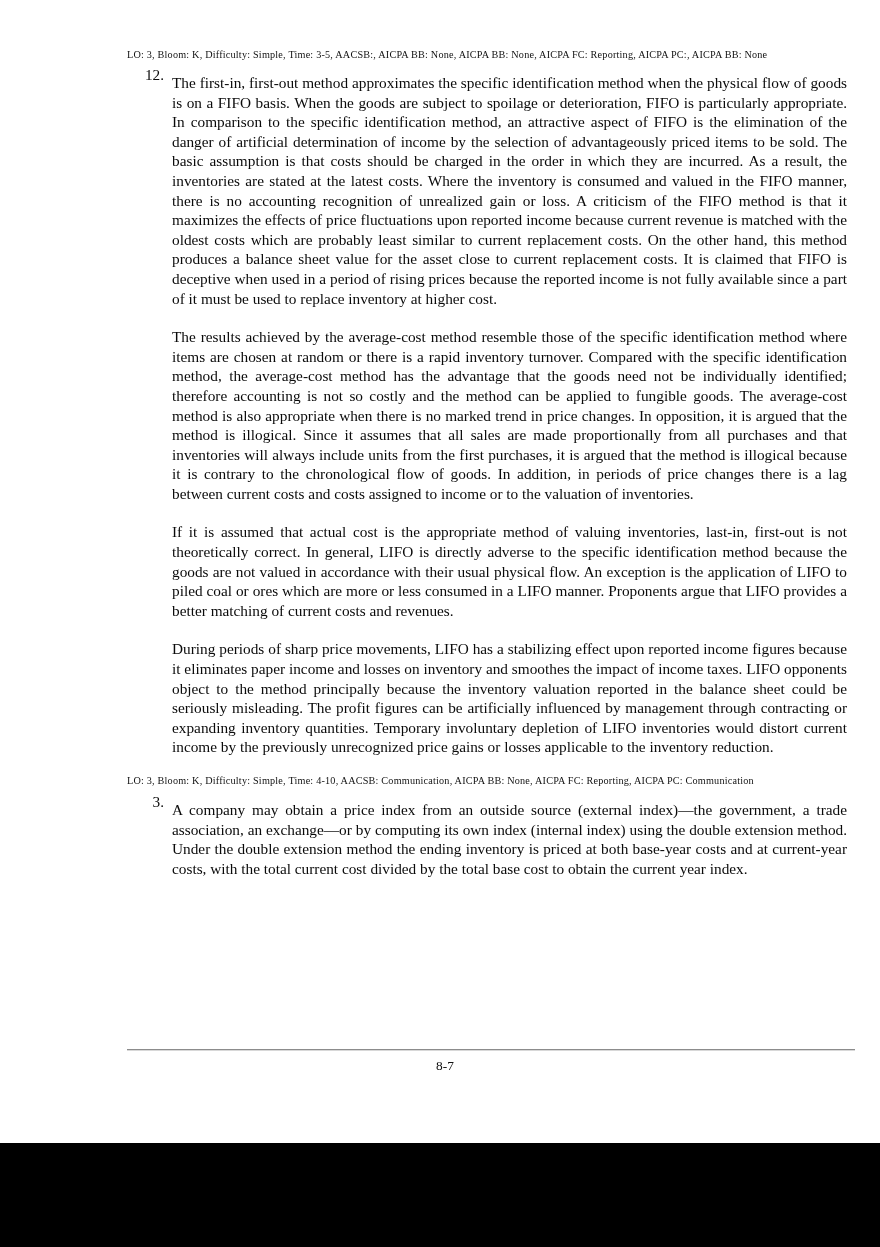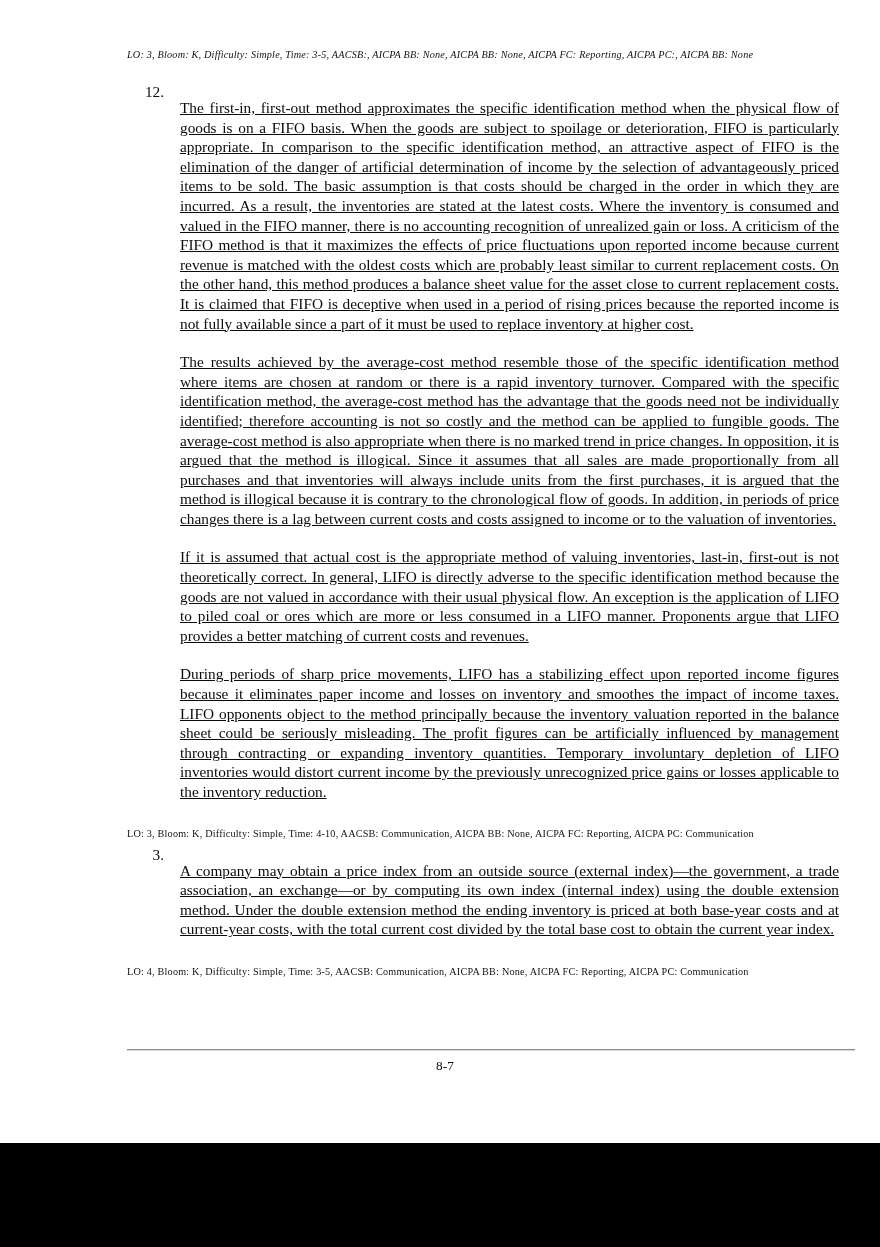--- a/index.html
+++ b/index.html
@@ -32,22 +32,21 @@
   .meta {
     font-family: "Liberation Serif", "DejaVu Serif", serif;
     font-size: 10.2px;
     line-height: 14px;
     color: #111;
     letter-spacing: 0.02em;
     white-space: nowrap;
     margin: 0;
   }
   .meta-top {
-    margin-bottom: 20px;
-    font-style: italic;
+    margin-bottom: 3px;
   }
   .meta-mid {
     margin-top: 9px;
     margin-bottom: 4px;
   }
   .meta-bottom {
     margin-top: 10px;
   }
   .qitem {
     display: flex;
@@ -58,27 +57,26 @@
     flex: 0 0 36px;
     font-size: 15.3px;
     line-height: 19.6px;
     text-align: right;
     padding-left: 1px;
   }
   .qbody {
     flex: 1 1 auto;
   }
   p.para {
-    margin: 16px;
+    margin: 8px;
     font-size: 15.3px;
     line-height: 19.6px;
     text-align: justify;
     text-justify: inter-word;
     color: #0a0a0a;
-    text-decoration: underline;
   }
   p.para + p.para {
     margin-top: 19px;
   }
   .footer-rule {
     position: absolute;
     left: 127px;
     top: 1049px;
     width: 728px;
     height: 0;
@@ -125,21 +123,20 @@
 
     <div class="meta meta-mid">LO: 3, Bloom: K, Difficulty: Simple, Time: 4-10, AACSB: Communication, AICPA BB: None, AICPA FC: Reporting, AICPA PC: Communication</div>
 
     <div class="qitem">
       <div class="qnum">3.</div>
       <div class="qbody">
         <p class="para">A company may obtain a price index from an outside source (external index)—the government, a trade association, an exchange—or by computing its own index (internal index) using the double extension method. Under the double extension method the ending inventory is priced at both base-year costs and at current-year costs, with the total current cost divided by the total base cost to obtain the current year index.</p>
       </div>
     </div>
 
-    <div class="meta meta-bottom">LO: 4, Bloom: K, Difficulty: Simple, Time: 3-5, AACSB: Communication, AICPA BB: None, AICPA FC: Reporting, AICPA PC: Communication</div>
 
   </div>
 
   <div class="footer-rule"></div>
   <div class="page-number">8-7</div>
 </div>
 
 <div class="bottom-band"></div>
 
 </body></html>

